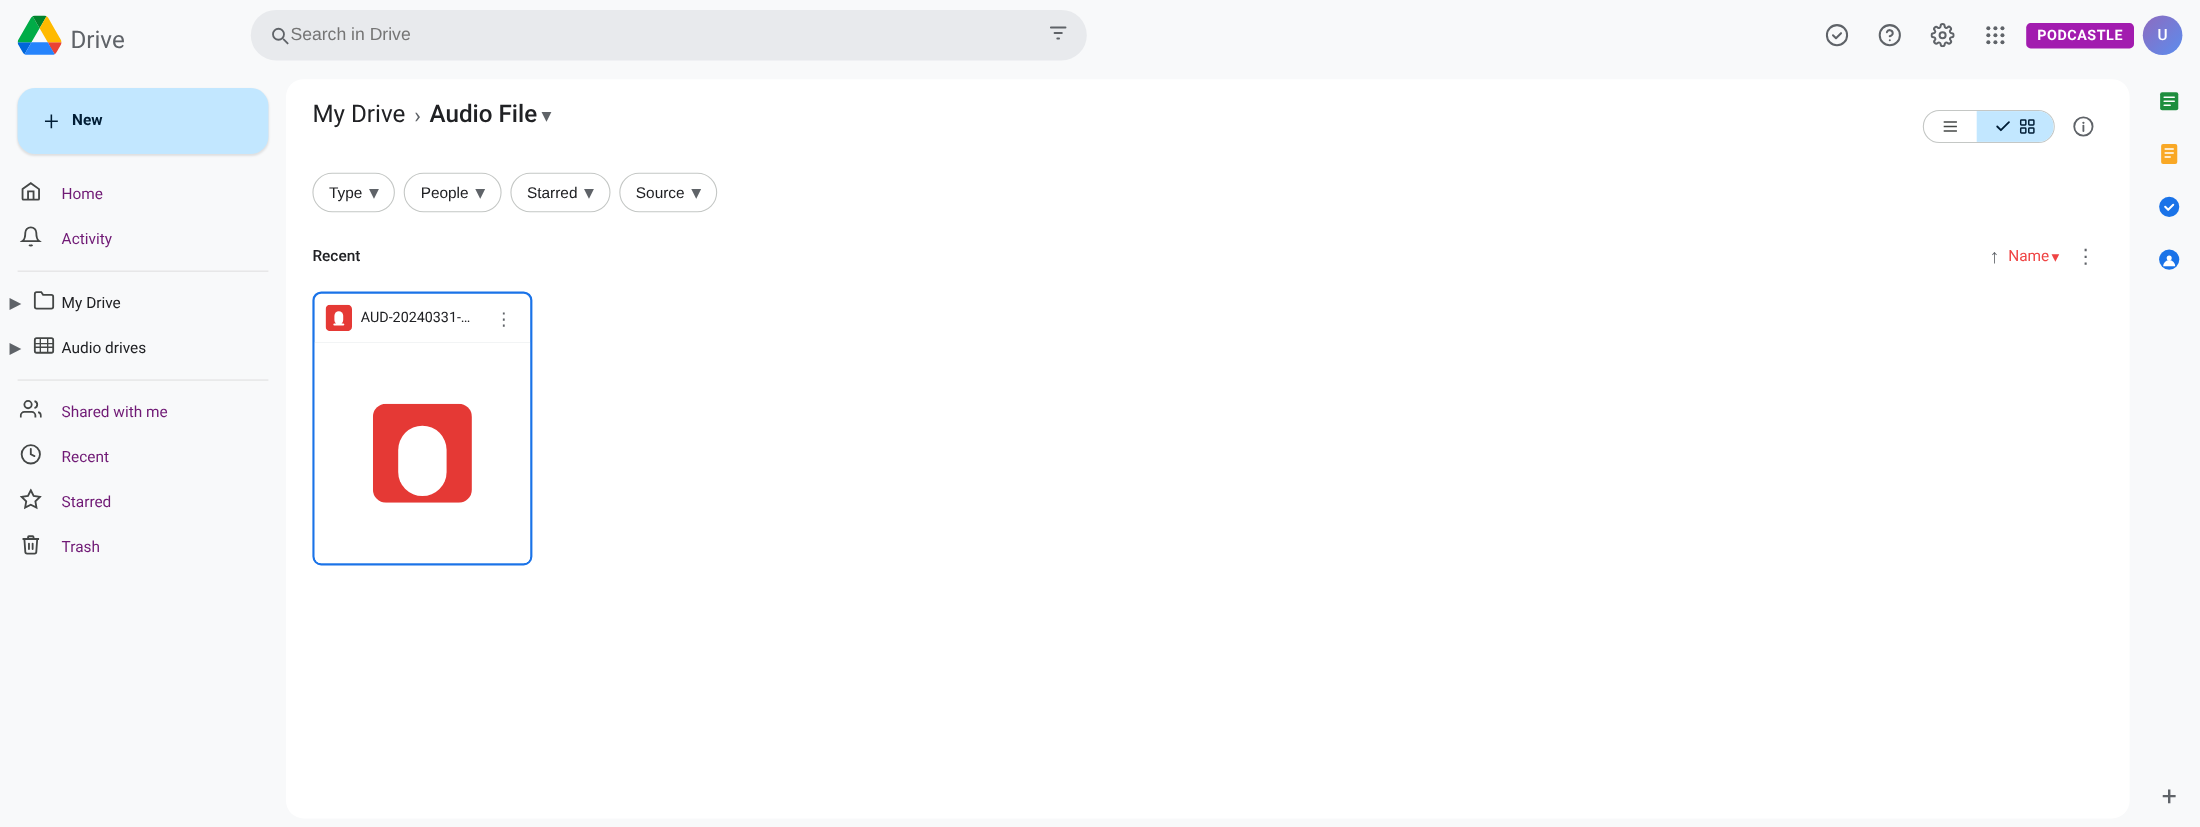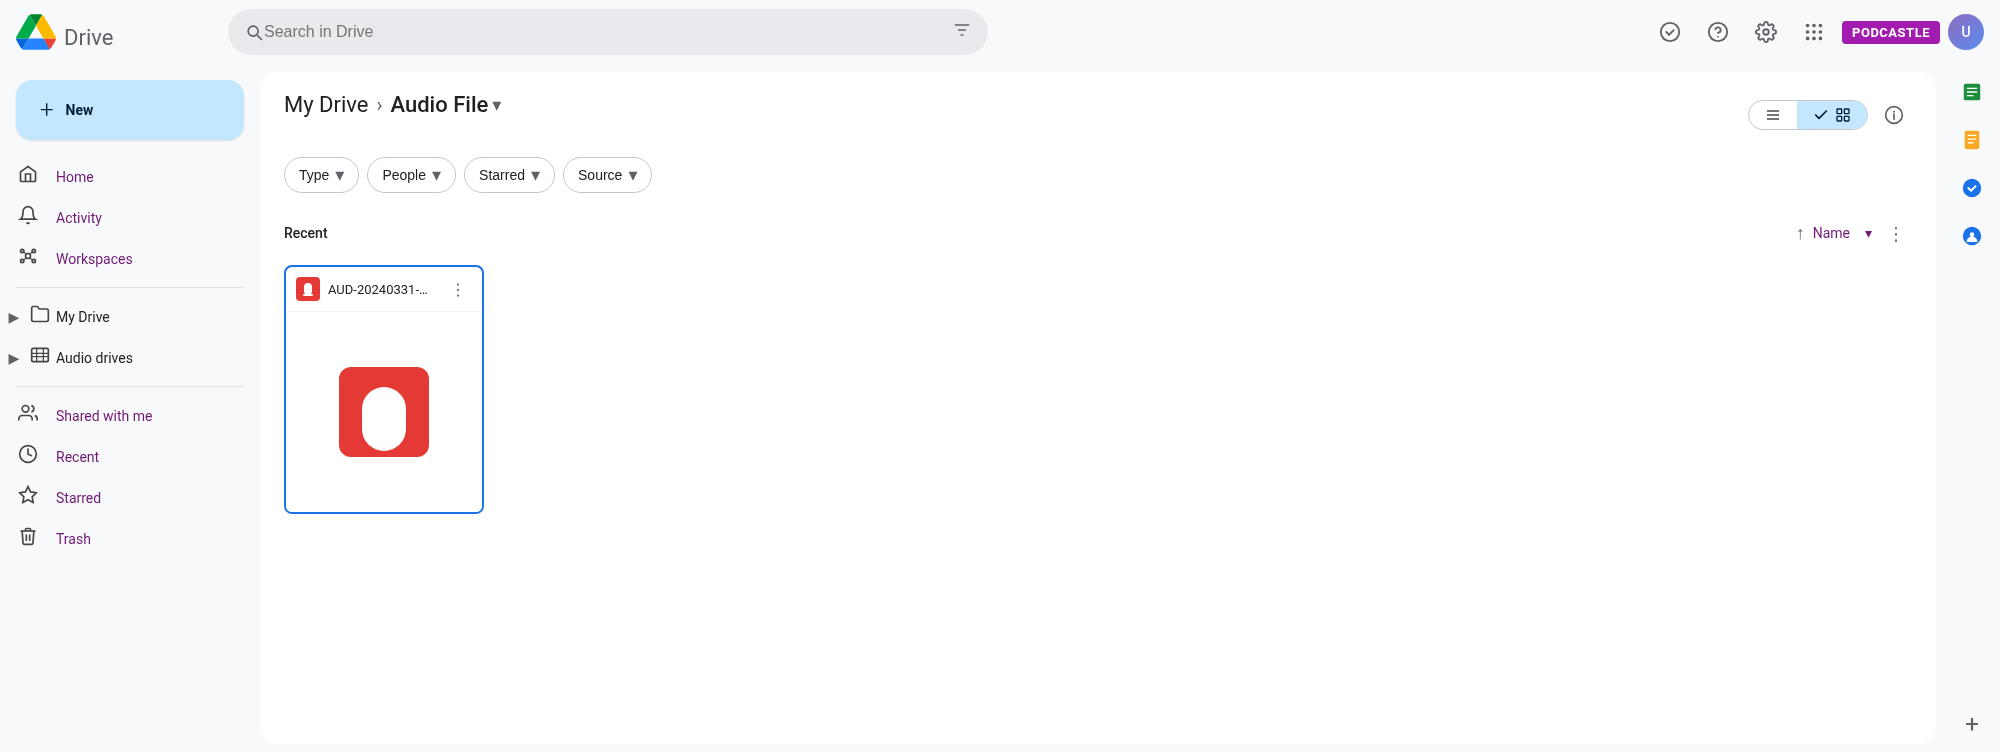--- a/index.html
+++ b/index.html
@@ -274,24 +274,24 @@
       color: #202124;
     }
     .sort-controls {
       display: flex;
       align-items: center;
       gap: 8px;
     }
     .sort-icon { font-size: 18px; color: #5f6368; cursor: pointer; }
     .sort-label {
       font-size: 14px;
-      color: #701a75;
-      cursor: pointer;
-      display: flex;
-      gap: 15px;
+      color: #ef4444;
+      cursor: pointer;
+      display: flex;
+      gap: 2px;
     }
     .more-btn {
       width: 32px;
       height: 32px;
       border-radius: 50%;
       display: flex;
       align-items: center;
       justify-content: center;
       cursor: pointer;
       color: #5f6368;
@@ -475,36 +475,20 @@
     <div class="sidebar-item">
       <span class="sidebar-item-icon">
         <svg width="20" height="20" viewBox="0 0 24 24" fill="none">
           <path d="M18 8A6 6 0 0 0 6 8c0 7-3 9-3 9h18s-3-2-3-9" stroke="#444746" stroke-width="2"></path>
           <path d="M13.73 21a2 2 0 0 1-3.46 0" stroke="#444746" stroke-width="2"></path>
         </svg>
       </span>
       <span>Activity</span>
     </div>
 
-    <div class="sidebar-item">
-      <span class="sidebar-item-icon">
-        <svg width="20" height="20" viewBox="0 0 24 24" fill="none">
-          <circle cx="12" cy="12" r="3" stroke="#444746" stroke-width="2"></circle>
-          <circle cx="5" cy="6" r="2" stroke="#444746" stroke-width="2"></circle>
-          <circle cx="19" cy="6" r="2" stroke="#444746" stroke-width="2"></circle>
-          <circle cx="5" cy="18" r="2" stroke="#444746" stroke-width="2"></circle>
-          <circle cx="19" cy="18" r="2" stroke="#444746" stroke-width="2"></circle>
-          <line x1="7" y1="7" x2="10" y2="10" stroke="#444746" stroke-width="1.5"></line>
-          <line x1="17" y1="7" x2="14" y2="10" stroke="#444746" stroke-width="1.5"></line>
-          <line x1="7" y1="17" x2="10" y2="14" stroke="#444746" stroke-width="1.5"></line>
-          <line x1="17" y1="17" x2="14" y2="14" stroke="#444746" stroke-width="1.5"></line>
-        </svg>
-      </span>
-      <span>Workspaces</span>
-    </div>
 
     <div class="sidebar-divider"></div>
 
     <div class="sidebar-expandable">
       <span class="expand-arrow">▶</span>
       <span class="sidebar-expandable-icon">
         <svg width="20" height="20" viewBox="0 0 24 24" fill="none">
           <path d="M22 19a2 2 0 0 1-2 2H4a2 2 0 0 1-2-2V5a2 2 0 0 1 2-2h5l2 3h9a2 2 0 0 1 2 2z" stroke="#444746" stroke-width="2" fill="none"></path>
         </svg>
       </span>

